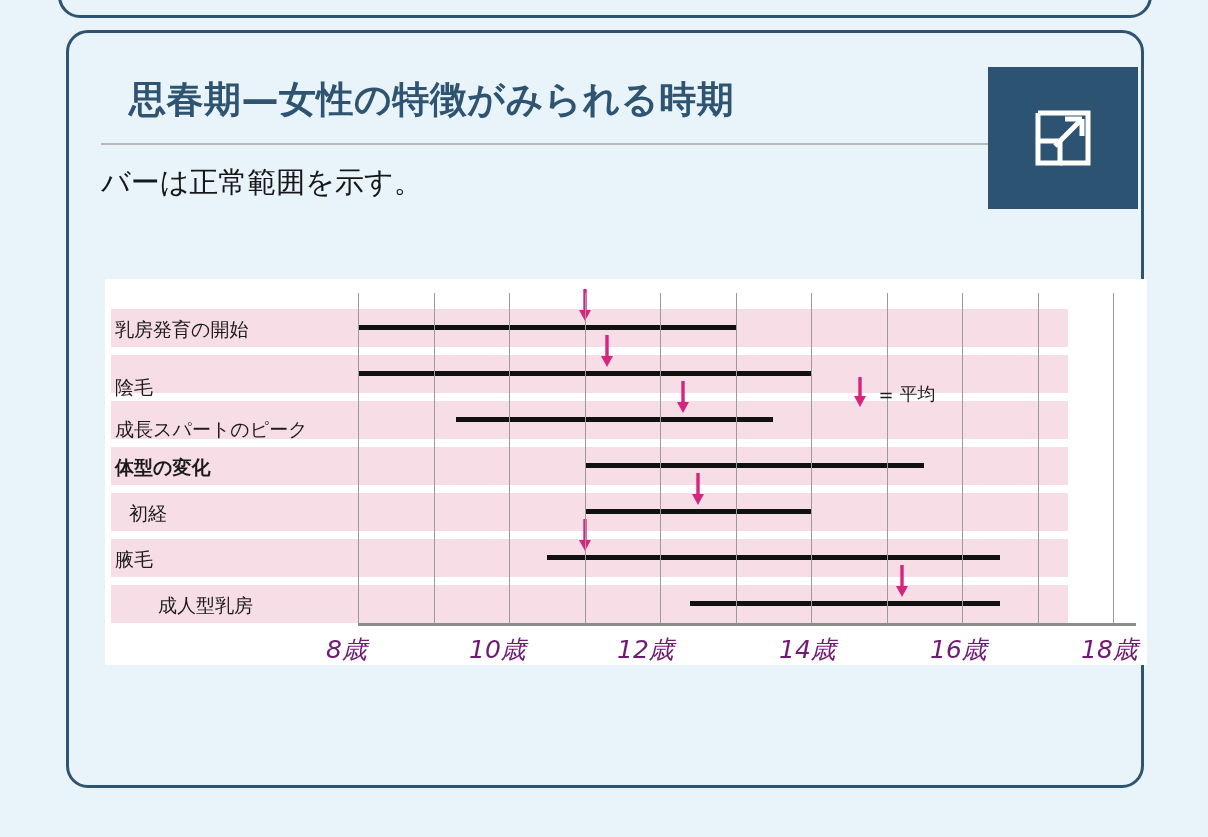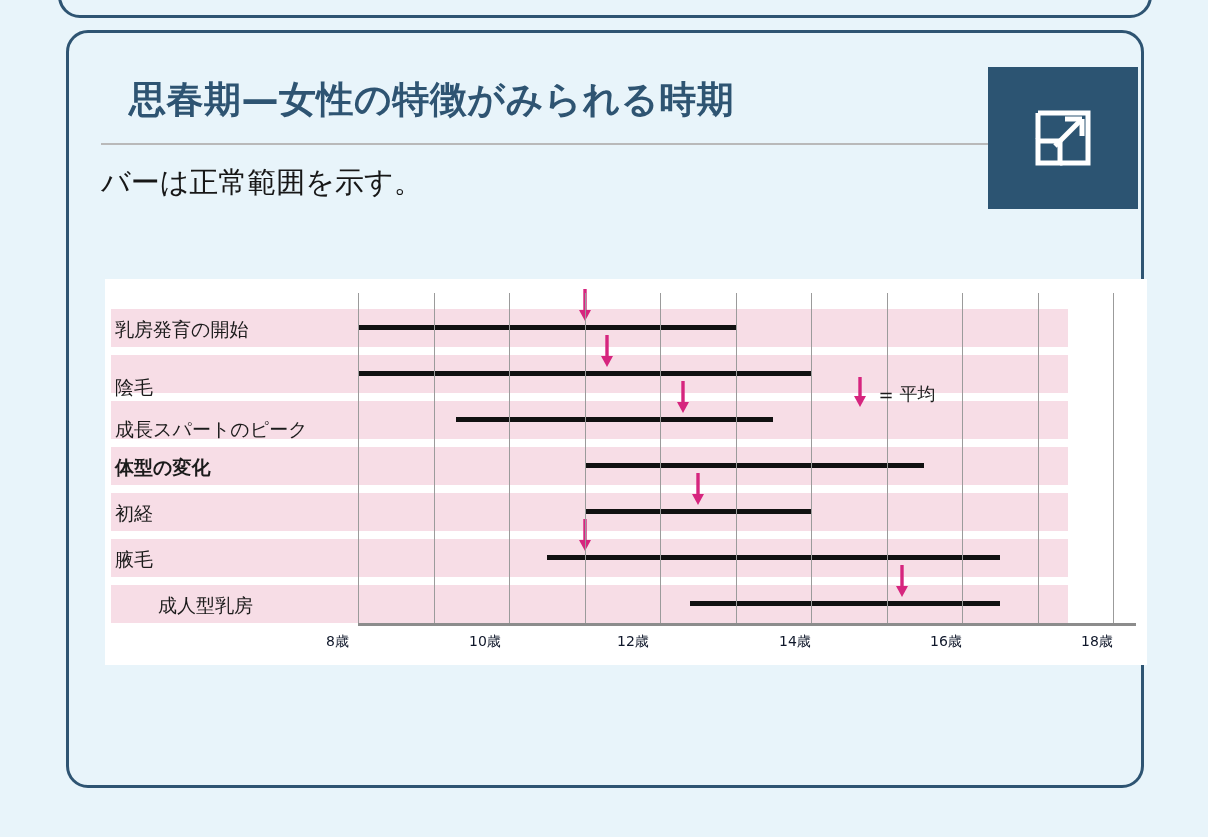--- a/index.html
+++ b/index.html
@@ -64,21 +64,21 @@
   }
 
   
   .grid{
     position:absolute;top:14px;width:1px;background:#9b9b9b;
   }
   .axis{
     position:absolute;height:3px;background:#8c8c8c;
   }
   .ticklabel{
-    position:absolute;font-size:14px;color:#0f172a;white-space:nowrap;
+    position:absolute;font-size:25px;color:#701a75;white-space:nowrap;font-style:italic;
   }
 
   
   .legend{
     position:absolute;
     font-size:18px;color:#1b1b1b;white-space:nowrap;
   }
 
   
   .expand-btn{
@@ -122,21 +122,21 @@
           <div class="rowlabel" style="top: 130px; margin-top: 8px;">成長スパートのピーク</div>
           <div class="bar" style="left: 351.15px; width: 317.1px; top: 138px; background: rgb(17, 17, 17);"></div>
           <div class="arrow" style="left: 570.65px; top: 100px;"><svg width="14" height="36" viewBox="0 0 14 36">
               <line x1="7" y1="2" x2="7" y2="26" stroke="#d6257e" stroke-width="3.4"></line>
               <path d="M1 23 L7 34 L13 23 Z" fill="#d6257e"></path>
             </svg></div>
           <div class="rowband" style="top: 168px; left: 6px; width: 957px; background: rgb(247, 221, 230);"></div>
           <div class="rowlabel" style="top: 176px; font-weight: bold;">体型の変化</div>
           <div class="bar" style="left: 479.5px; width: 339.75px; top: 184px; background: rgb(17, 17, 17);"></div>
           <div class="rowband" style="top: 214px; left: 6px; width: 957px; background: rgb(247, 221, 230);"></div>
-          <div class="rowlabel" style="top: 222px;">初経</div>
+          <div class="rowlabel" style="top: 222px; margin-left: 14px;">初経</div>
           <div class="bar" style="left: 479.5px; width: 226.5px; top: 230px; background: rgb(17, 17, 17);"></div>
           <div class="arrow" style="left: 585.75px; top: 192px;"><svg width="14" height="36" viewBox="0 0 14 36">
               <line x1="7" y1="2" x2="7" y2="26" stroke="#d6257e" stroke-width="3.4"></line>
               <path d="M1 23 L7 34 L13 23 Z" fill="#d6257e"></path>
             </svg></div>
           <div class="rowband" style="top: 260px; left: 6px; width: 957px; background: rgb(247, 221, 230);"></div>
           <div class="rowlabel" style="top: 268px;">腋毛</div>
           <div class="bar" style="left: 441.75px; width: 453px; top: 276px; background: rgb(17, 17, 17);"></div>
           <div class="arrow" style="left: 472.5px; top: 238px;"><svg width="14" height="36" viewBox="0 0 14 36">
               <line x1="7" y1="2" x2="7" y2="26" stroke="#d6257e" stroke-width="3.4"></line>

